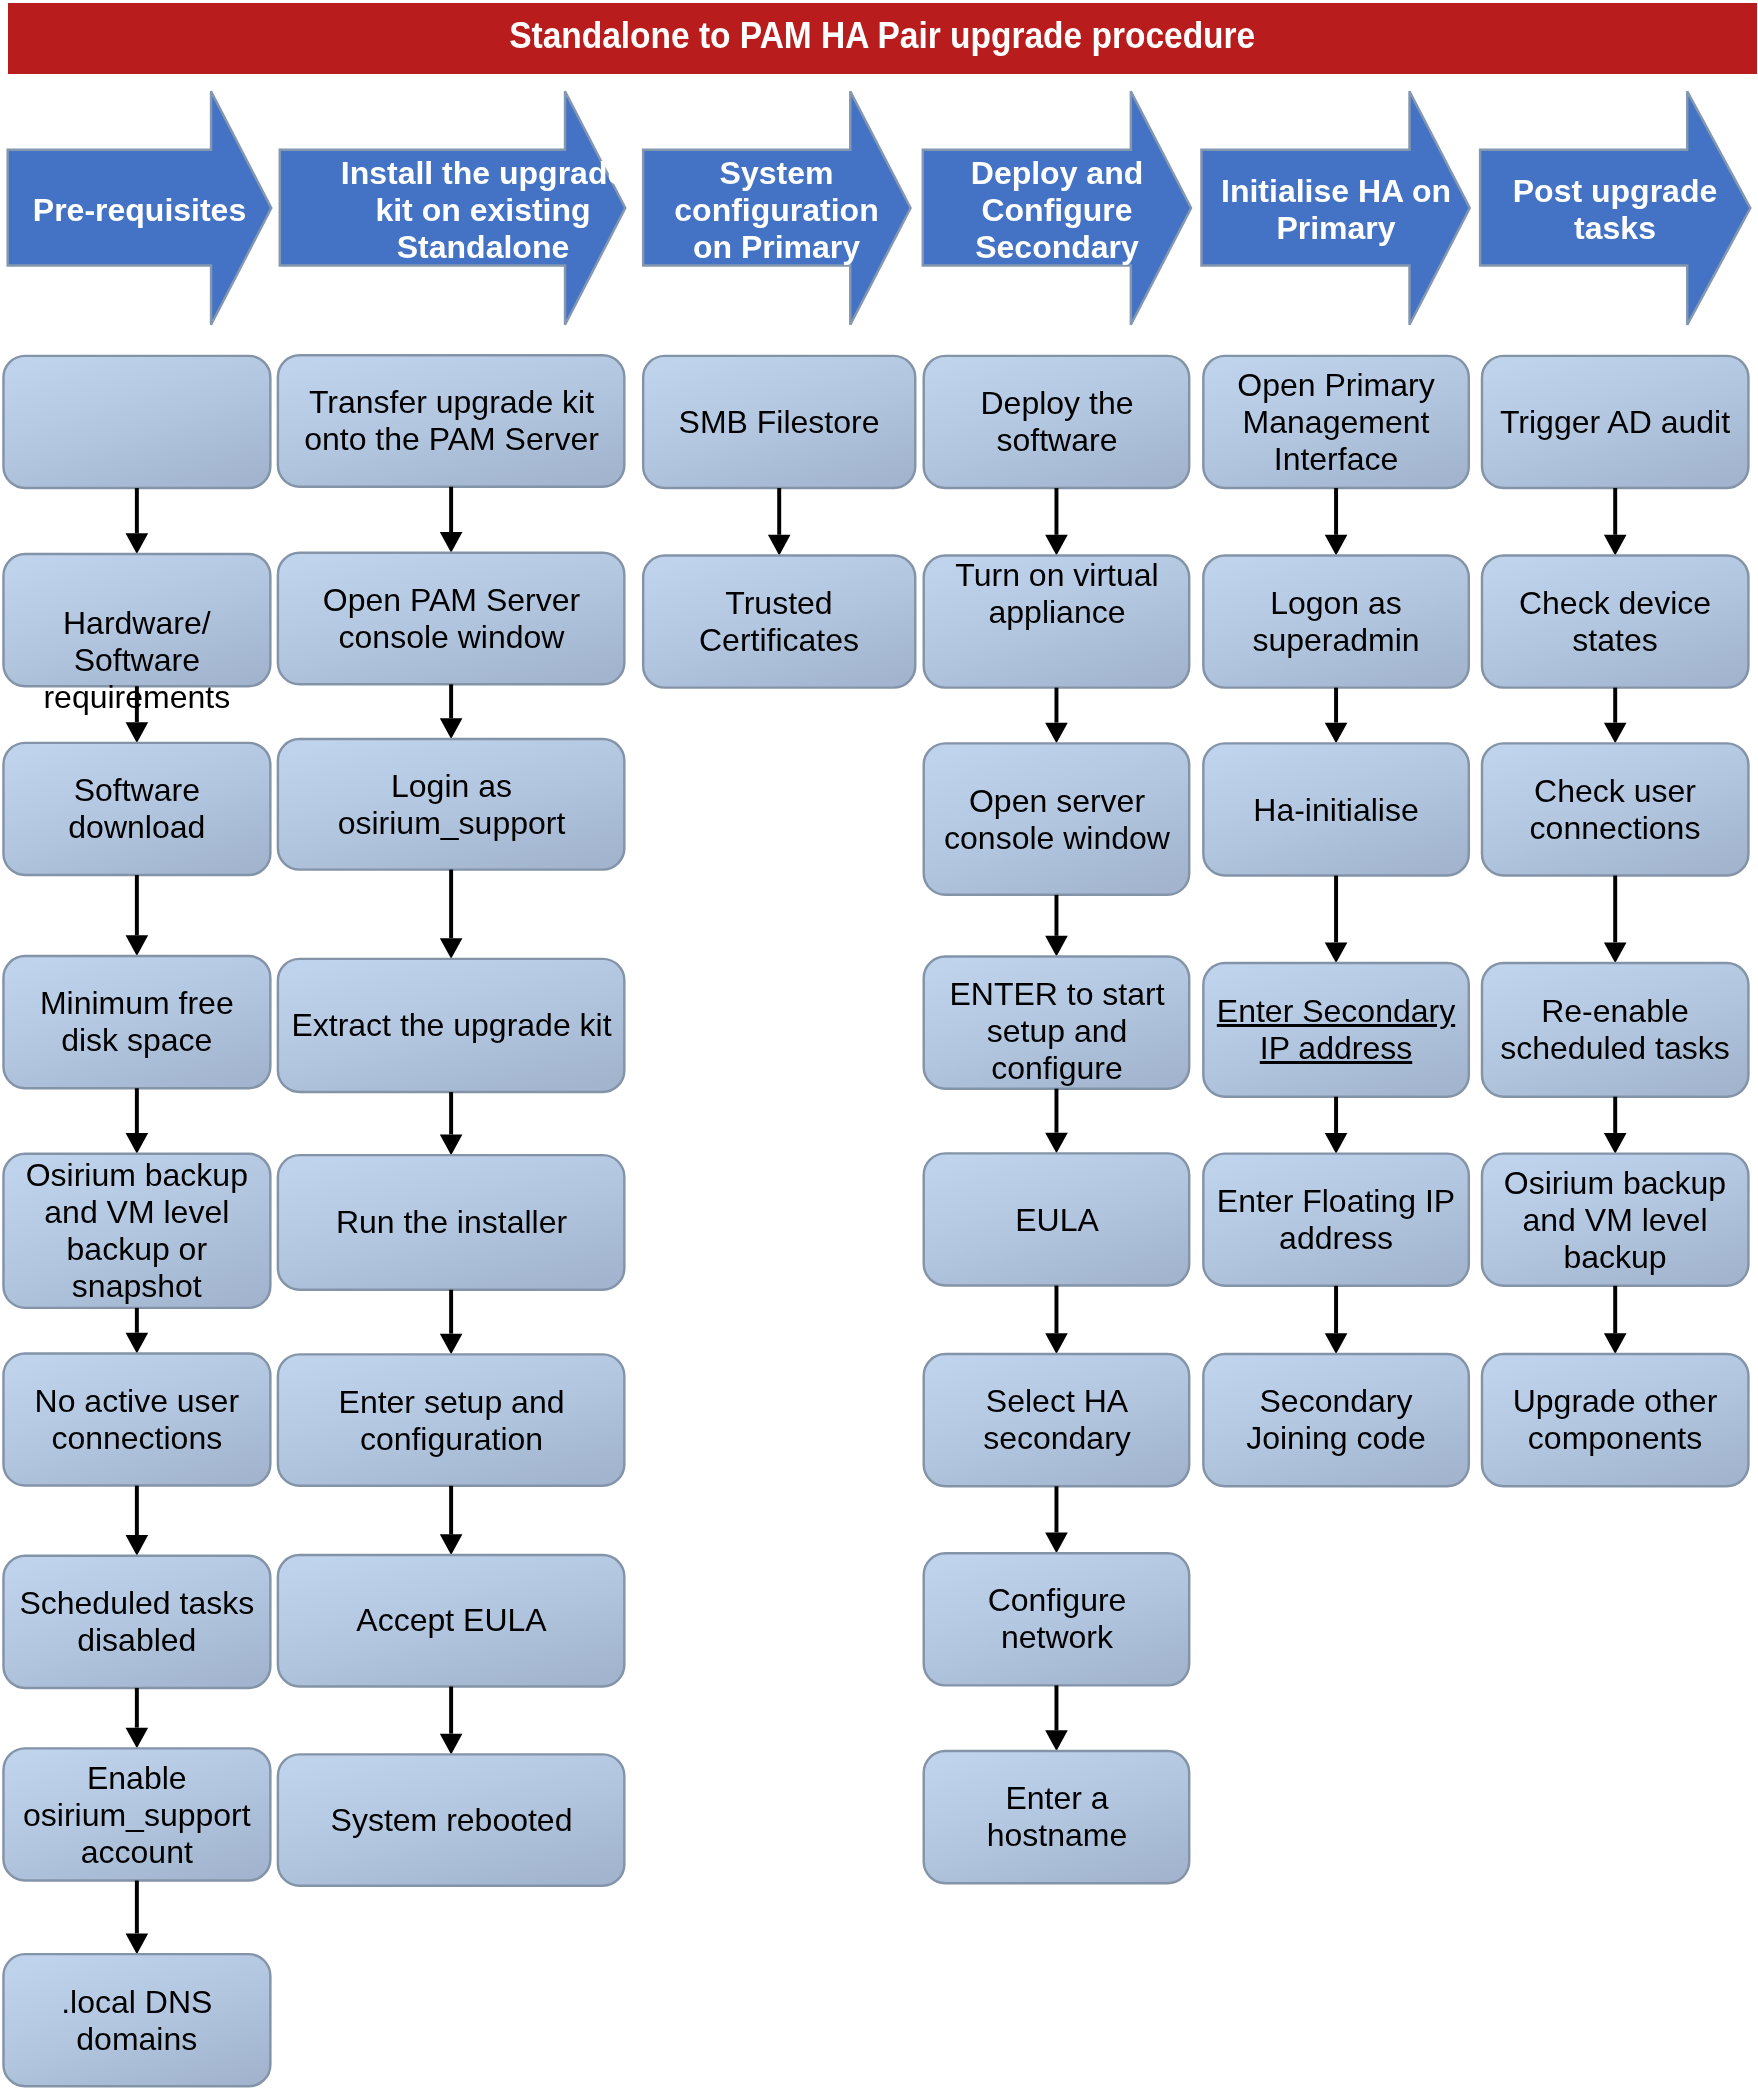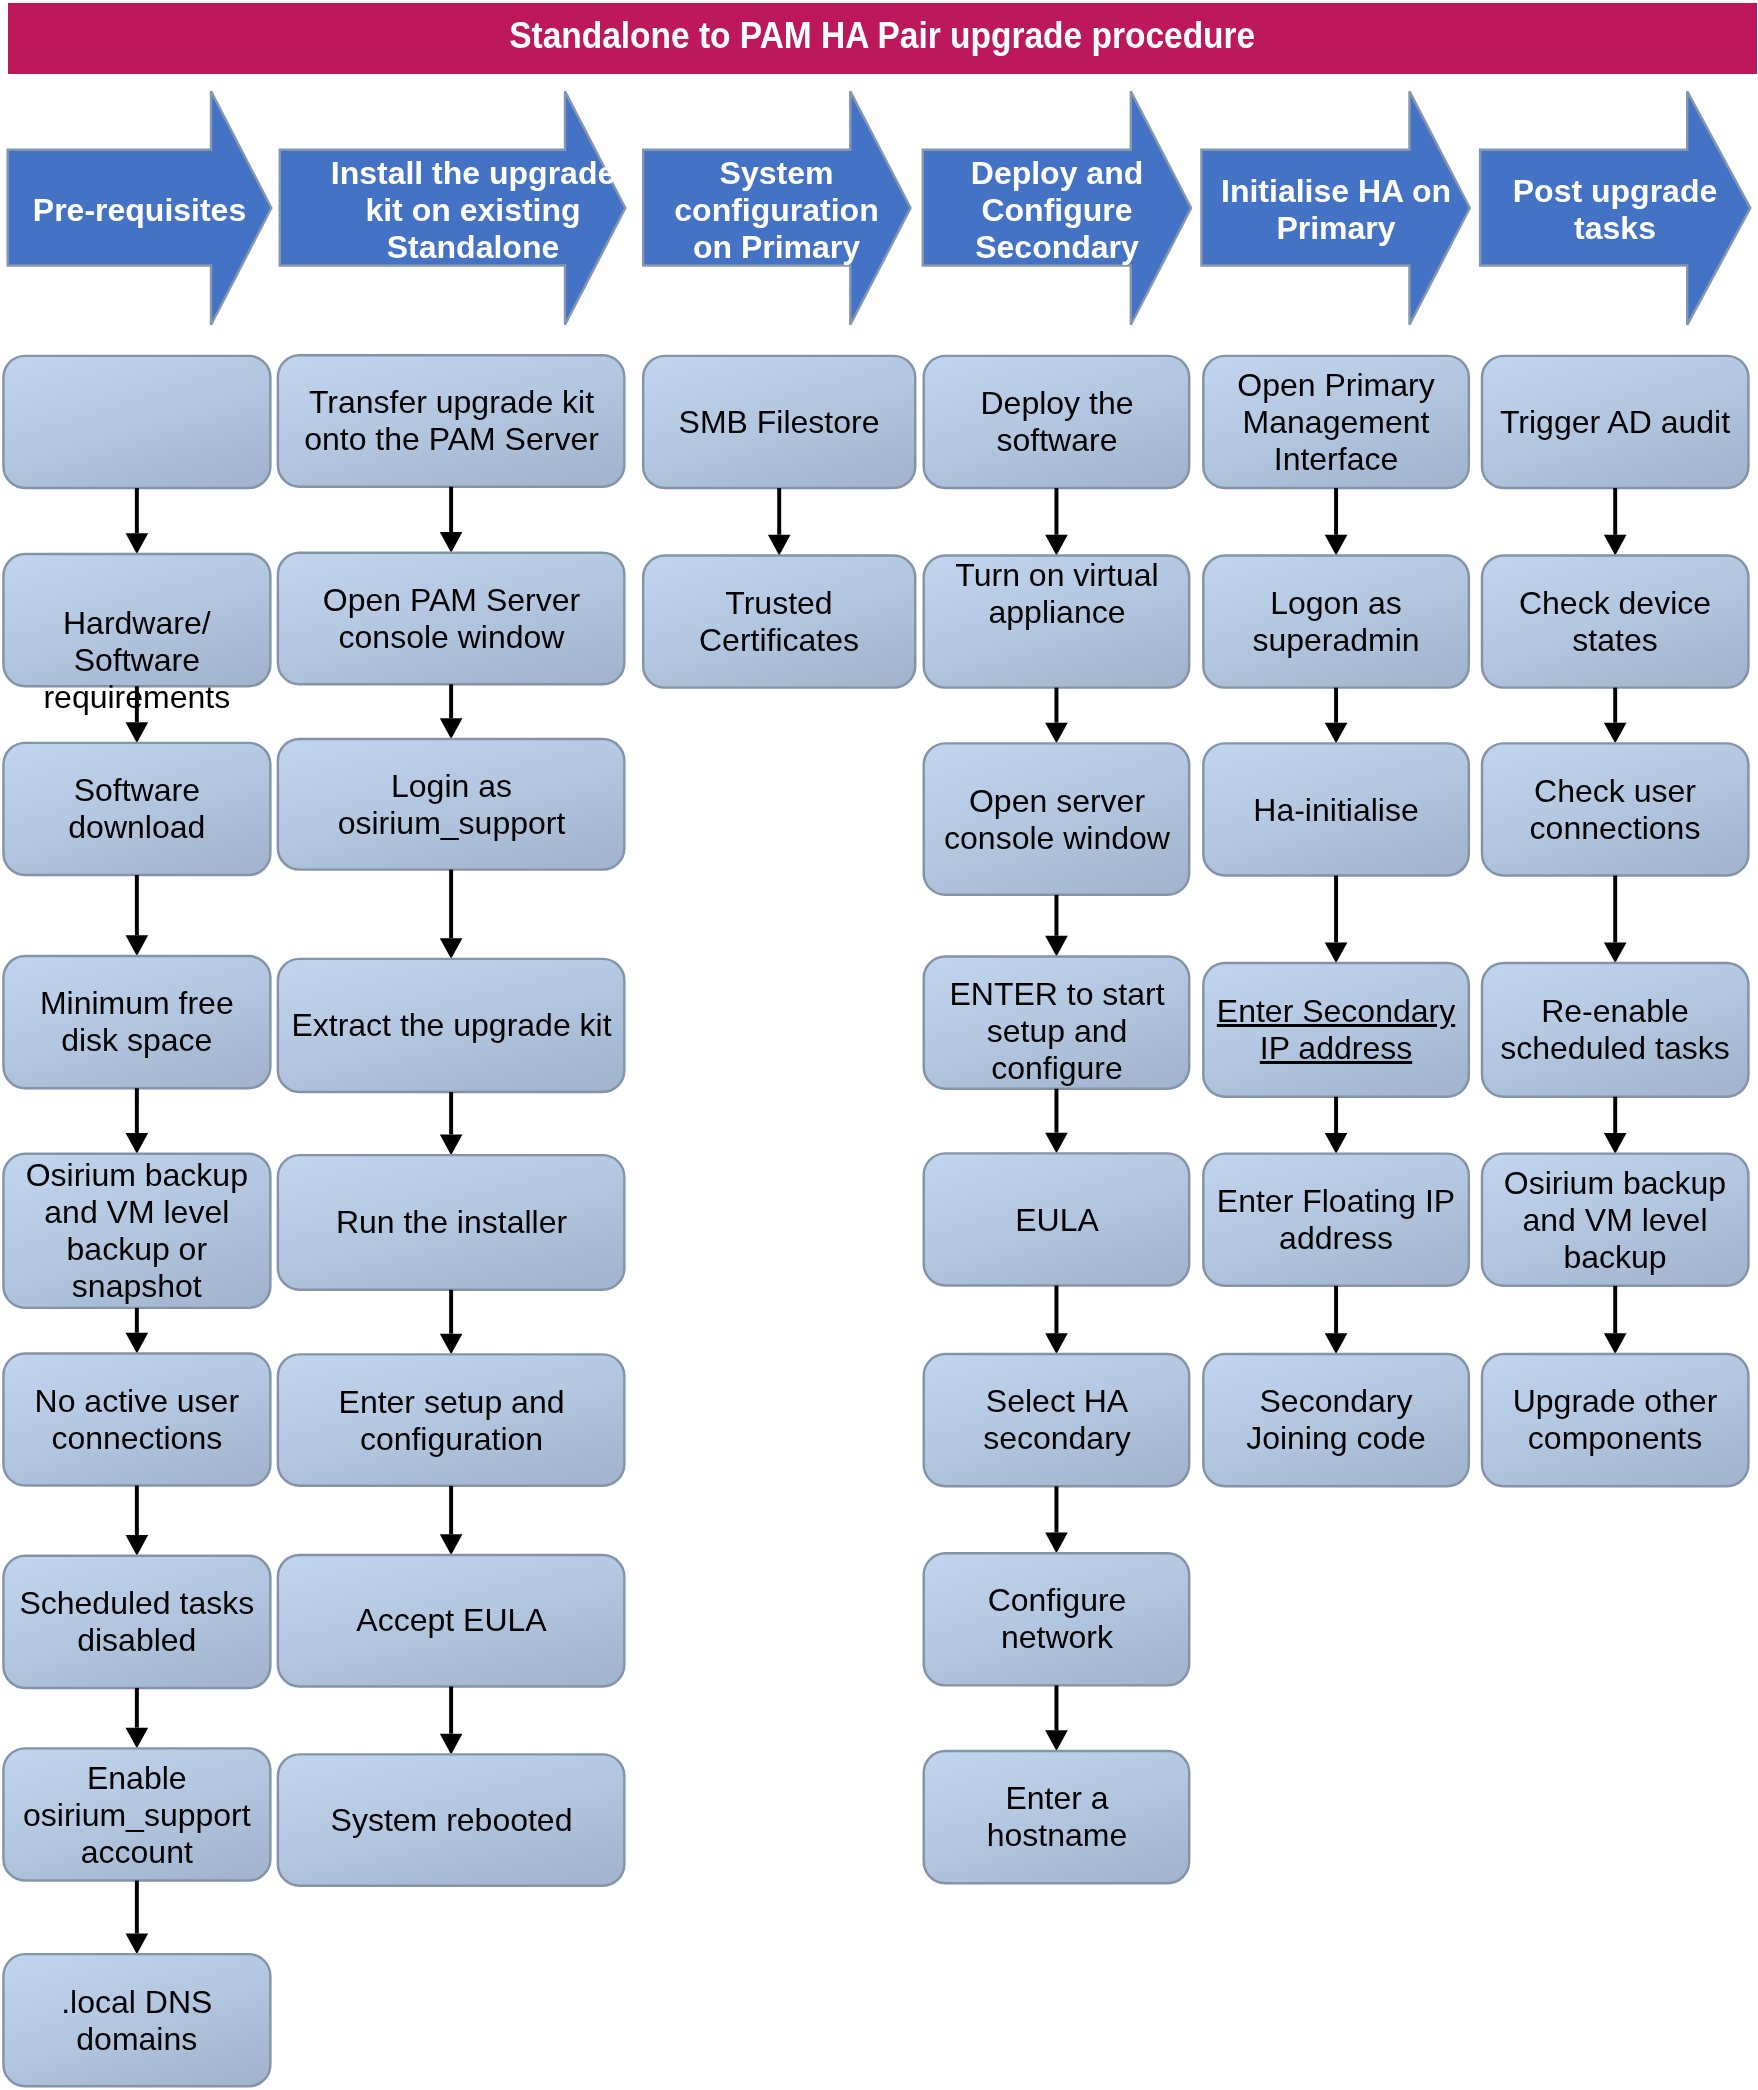--- a/index.html
+++ b/index.html
@@ -3,21 +3,21 @@
 <meta charset="utf-8">
 <title>Standalone to PAM HA Pair upgrade procedure</title>
 <style>
   html,body{margin:0;padding:0;background:#fff;}
   body{width:1758px;height:2090px;overflow:hidden;
        font-family:"Liberation Sans",sans-serif;}
   #stage{position:relative;width:1758px;height:2090px;background:#fff;}
   svg.layer{position:absolute;left:0;top:0;width:1758px;height:2090px;
             pointer-events:none;}
   .titlebar{position:absolute;left:7.5px;top:2.8px;width:1749px;height:71px;
-            background:#be185d;display:flex;align-items:center;
+            background:#b91c1c;display:flex;align-items:center;
             justify-content:center;padding-bottom:3.8px;box-sizing:border-box;}
   .titlebar span{color:#fff;font-weight:bold;font-size:37px;
                  white-space:nowrap;display:inline-block;
                  transform:scaleX(0.905);transform-origin:center center;
                  font-family:"Liberation Sans",sans-serif;}
   .phase{position:absolute;display:flex;align-items:center;
          justify-content:center;text-align:center;color:#fff;
          font-weight:bold;font-size:32px;line-height:37px;
          font-family:"Liberation Sans",sans-serif;}
   .step{position:absolute;display:flex;align-items:center;
@@ -221,21 +221,21 @@
         <path d="M 1703.5 1416.3 L 1727.5 1416.3 L 1715.5 1438.3 Z" fill="#000"></path>
       </g>
     <rect x="1574.0" y="1438.3" width="283.0" height="140.4" rx="23" ry="23" fill="url(#boxgrad)" stroke="#8494A8" stroke-width="2.6"></rect>
   </svg>
 
   <div class="phase" style="left:7.5px;top:152px;width:264px;height:116px;">
       <span>
         <i>Pre-requisites</i>
       </span>
     </div>
-  <div class="phase" style="left:274px;top:152px;width:346px;height:116px;padding-left:26px;">
+  <div class="phase" style="left:284px;top:152px;width:346px;height:116px;padding-left:26px;">
       <span>
         <i>Install the upgrade</i>
         <i>kit on existing</i>
         <i>Standalone</i>
       </span>
     </div>
   <div class="phase" style="left:643px;top:152px;width:267px;height:116px;">
       <span>
         <i>System</i>
         <i>configuration</i>

